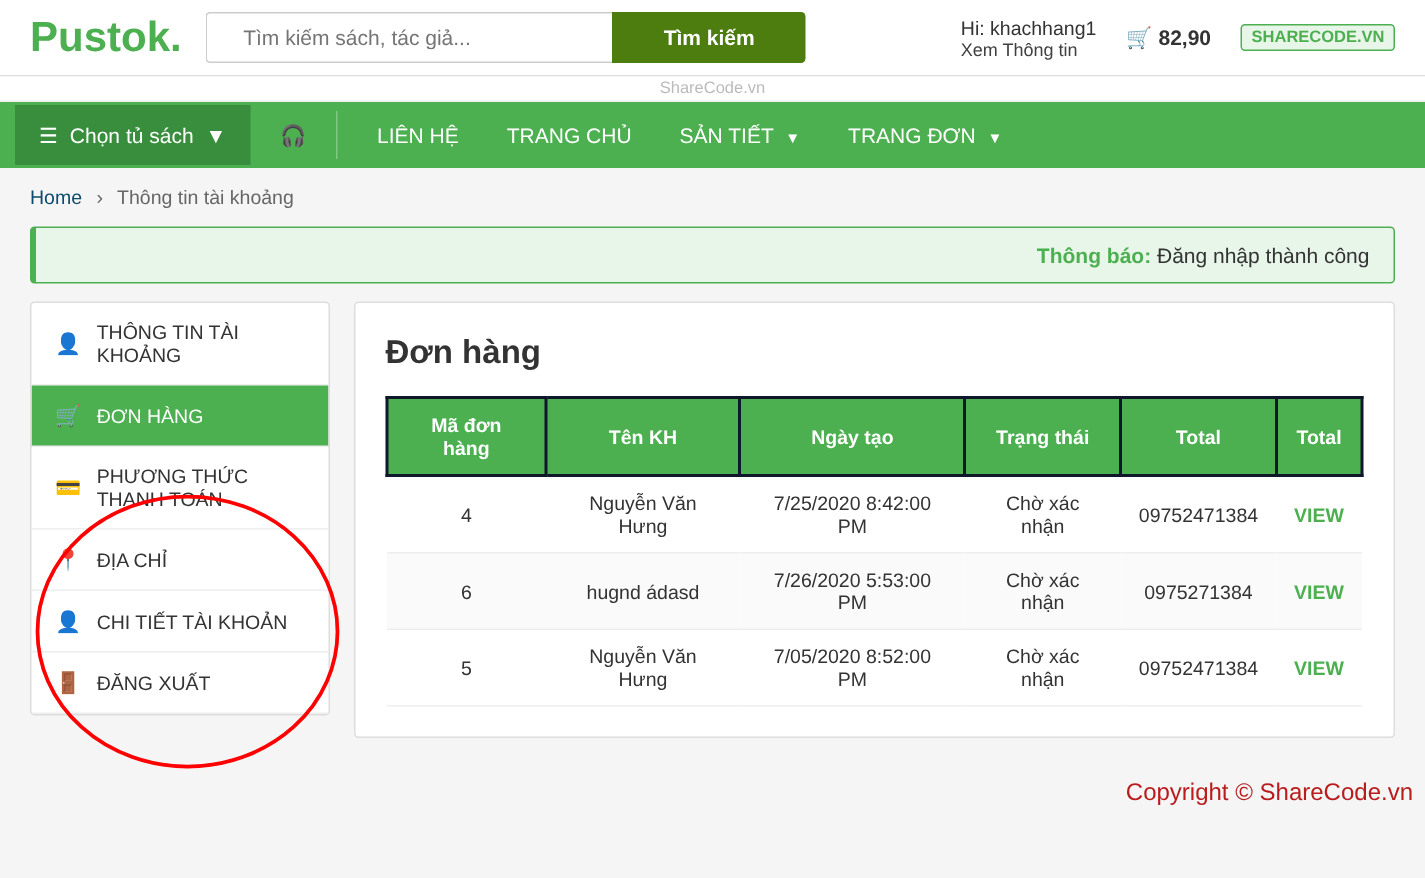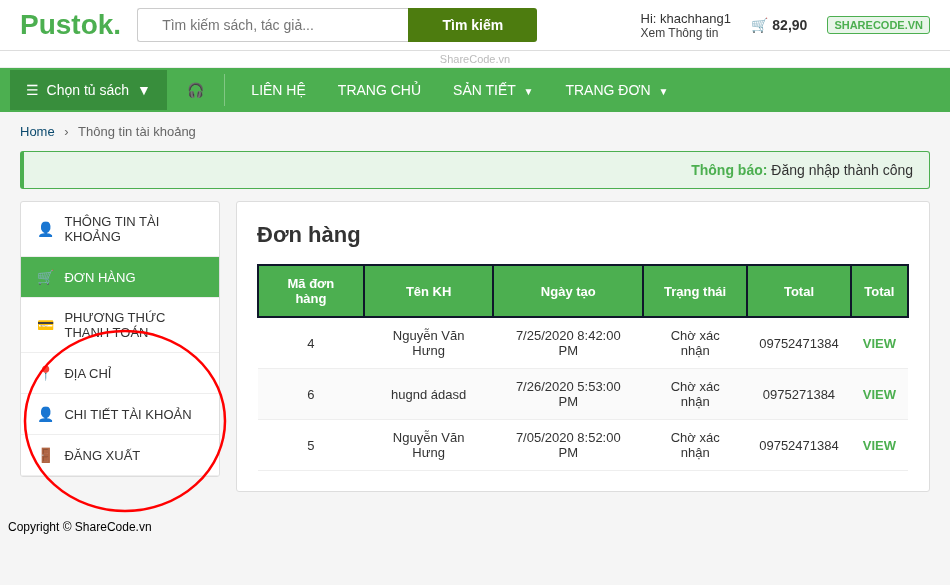--- a/index.html
+++ b/index.html
@@ -225,24 +225,24 @@
     }
     .orders-table tr:nth-child(even) td { background: #fafafa; }
     .orders-table .view-btn {
       color: #4caf50;
       font-weight: bold;
       cursor: pointer;
     }
 
     
     .footer {
-      text-align: left;
+      text-align: right;
       padding: 8px;
-      font-size: 12px;
-      color: #000000;
+      font-size: 16px;
+      color: #b91c1c;
       background: #f5f5f5;
     }
 
     
     .sidebar-wrapper {
       position: relative;
     }
   </style>
 </head>
 <body>

